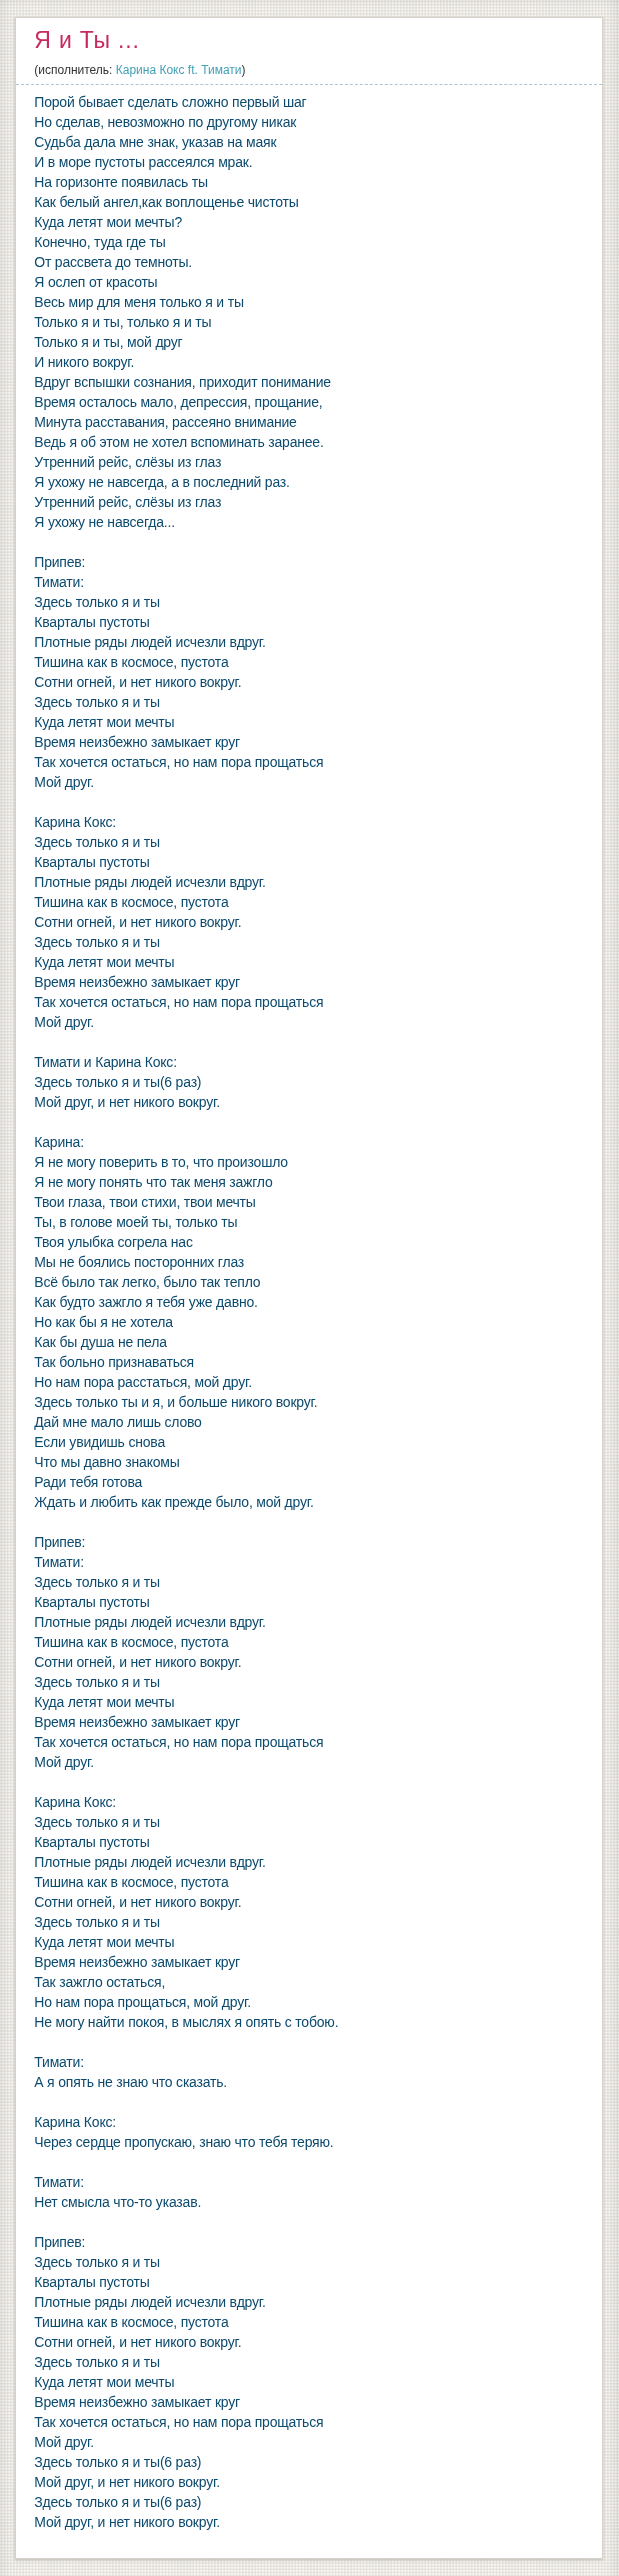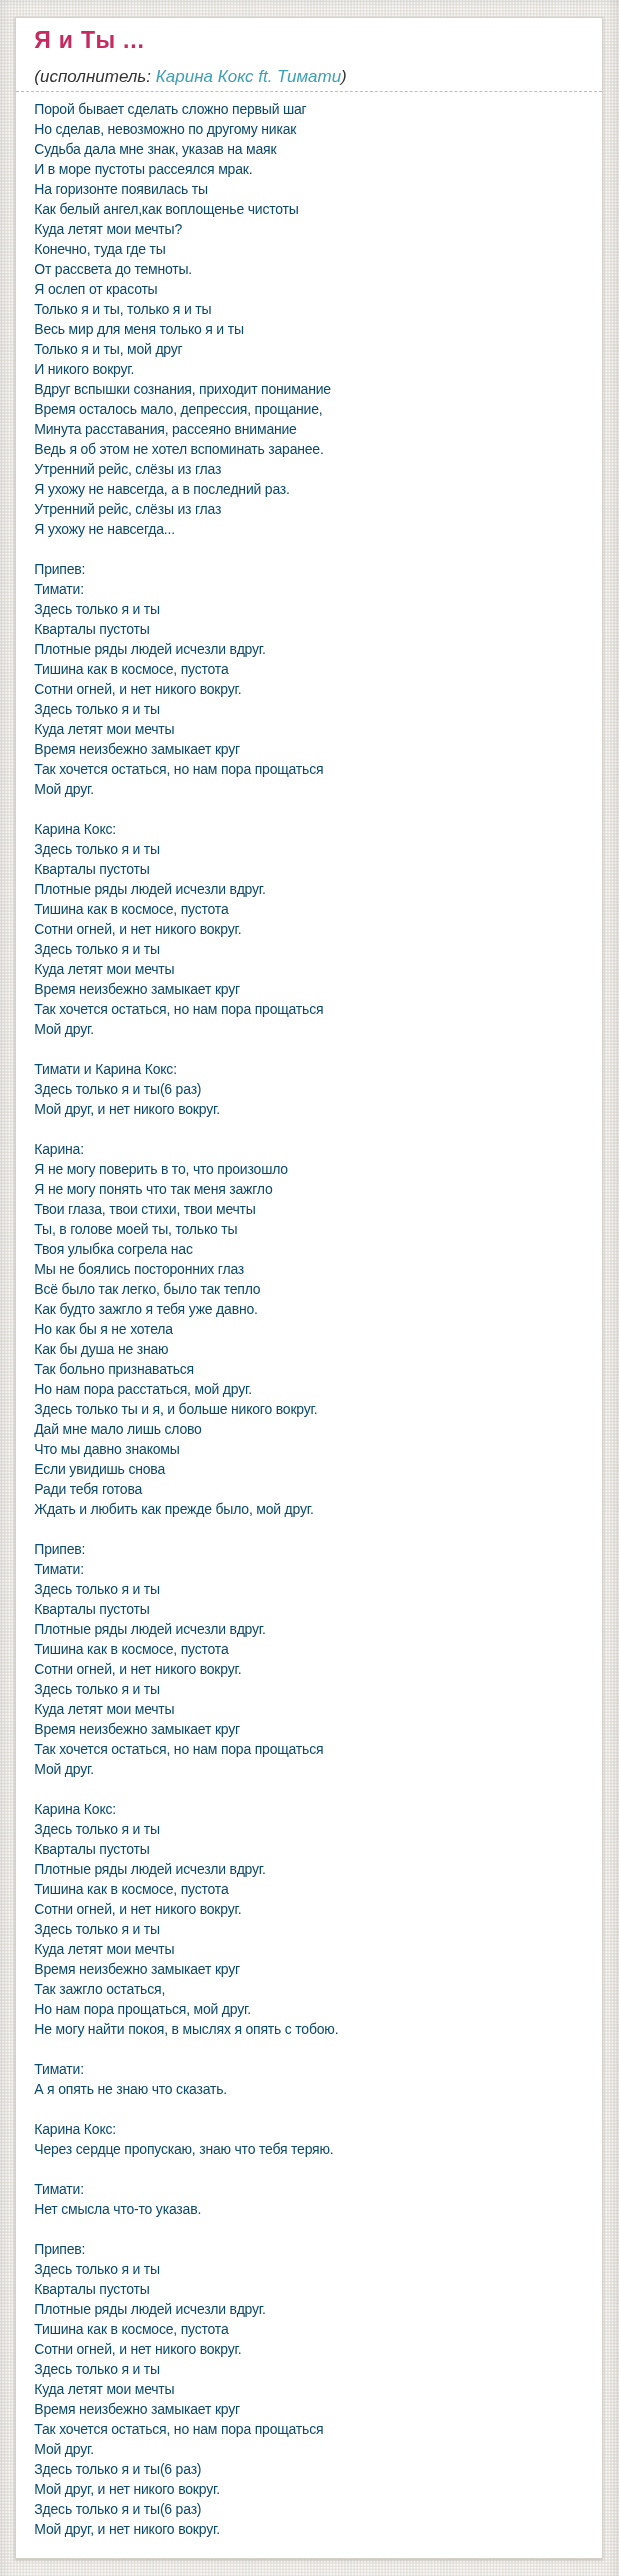--- a/index.html
+++ b/index.html
@@ -20,24 +20,24 @@
       linear-gradient(to bottom, rgba(0,0,0,0.04), rgba(0,0,0,0) 7.7px);
   }
   .card{
     position:absolute; left:14.7px; top:17px; width:588px; height:2542px;
     background:#ffffff;
     border:0.8px solid #d6d2cb;
     box-shadow:0 0.8px 3.1px rgba(0,0,0,0.18);
   }
   .header{ padding:10.8px 18.6px 4.6px; border-bottom:0.8px dashed #a6c8d4; }
   .title{
-    font-size:23px; line-height:23px; font-weight:bold;
+    font-size:23px; line-height:23px; font-weight:normal;
     color:#c72a5e; letter-spacing:0.8px;
   }
-  .subtitle{ margin-top:16px; font-size:17px; line-height:18.6px; color:#333333;font-style:italic; }
+  .subtitle{ margin-top:9px; font-size:12px; line-height:18.6px; color:#333333; }
   .artist-link{ color:#42a0b5; text-decoration:none; cursor:pointer; }
   .lyrics{
     padding:7px 18.6px 0; font-size:14px; line-height:20px;
     color:#0c4a6e; letter-spacing:-0.2px;
   }
   .stanza{ margin-bottom:20px; }
   .line{ white-space:pre-wrap; }
 </style>
 </head>
 <body>
@@ -54,22 +54,22 @@
         <div class="line">Порой бывает сделать сложно первый шаг</div>
         <div class="line">Но сделав, невозможно по другому никак</div>
         <div class="line">Судьба дала мне знак, указав на маяк</div>
         <div class="line">И в море пустоты рассеялся мрак.</div>
         <div class="line">На горизонте появилась ты</div>
         <div class="line">Как белый ангел,как воплощенье чистоты</div>
         <div class="line">Куда летят мои мечты?</div>
         <div class="line">Конечно, туда где ты</div>
         <div class="line">От рассвета до темноты.</div>
         <div class="line">Я ослеп от красоты</div>
+        <div class="line">Весь мир для меня только я и ты</div>
         <div class="line">Только я и ты, только я и ты</div>
-        <div class="line">Весь мир для меня только я и ты</div>
         <div class="line">Только я и ты, мой друг</div>
         <div class="line">И никого вокруг.</div>
         <div class="line">Вдруг вспышки сознания, приходит понимание</div>
         <div class="line">Время осталось мало, депрессия, прощание,</div>
         <div class="line">Минута расставания, рассеяно внимание</div>
         <div class="line">Ведь я об этом не хотел вспоминать заранее.</div>
         <div class="line">Утренний рейс, слёзы из глаз</div>
         <div class="line">Я ухожу не навсегда, а в последний раз.</div>
         <div class="line">Утренний рейс, слёзы из глаз</div>
         <div class="line">Я ухожу не навсегда...</div>
@@ -110,27 +110,27 @@
         <div class="line">Карина:</div>
         <div class="line">Я не могу поверить в то, что произошло</div>
         <div class="line">Я не могу понять что так меня зажгло</div>
         <div class="line">Твои глаза, твои стихи, твои мечты</div>
         <div class="line">Ты, в голове моей ты, только ты</div>
         <div class="line">Твоя улыбка согрела нас</div>
         <div class="line">Мы не боялись посторонних глаз</div>
         <div class="line">Всё было так легко, было так тепло</div>
         <div class="line">Как будто зажгло я тебя уже давно.</div>
         <div class="line">Но как бы я не хотела</div>
-        <div class="line">Как бы душа не знаю</div>
+        <div class="line">Как бы душа не пела</div>
         <div class="line">Так больно признаваться</div>
         <div class="line">Но нам пора расстаться, мой друг.</div>
         <div class="line">Здесь только ты и я, и больше никого вокруг.</div>
         <div class="line">Дай мне мало лишь слово</div>
+        <div class="line">Если увидишь снова</div>
         <div class="line">Что мы давно знакомы</div>
-        <div class="line">Если увидишь снова</div>
         <div class="line">Ради тебя готова</div>
         <div class="line">Ждать и любить как прежде было, мой друг.</div>
       </div>
       <div class="stanza">
         <div class="line">Припев:</div>
         <div class="line">Тимати:</div>
         <div class="line">Здесь только я и ты</div>
         <div class="line">Кварталы пустоты</div>
         <div class="line">Плотные ряды людей исчезли вдруг.</div>
         <div class="line">Тишина как в космосе, пустота</div>

